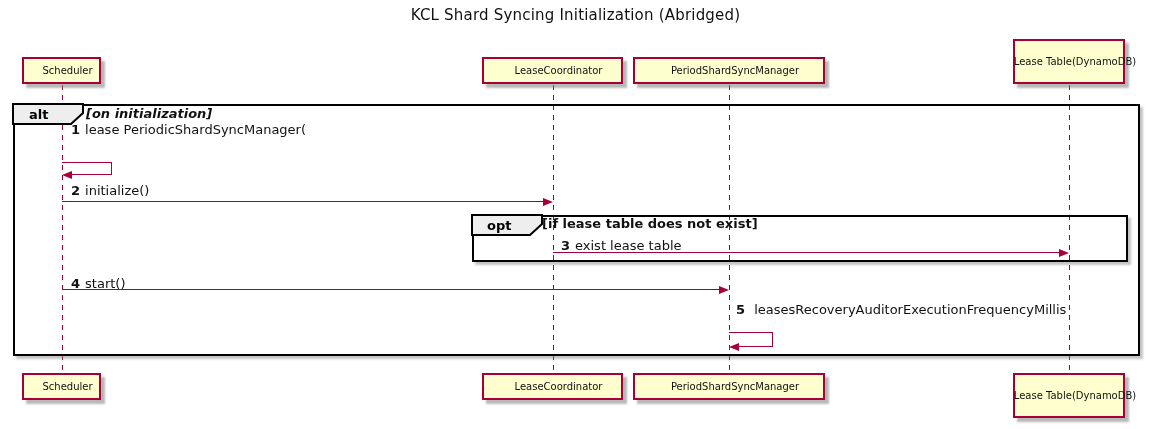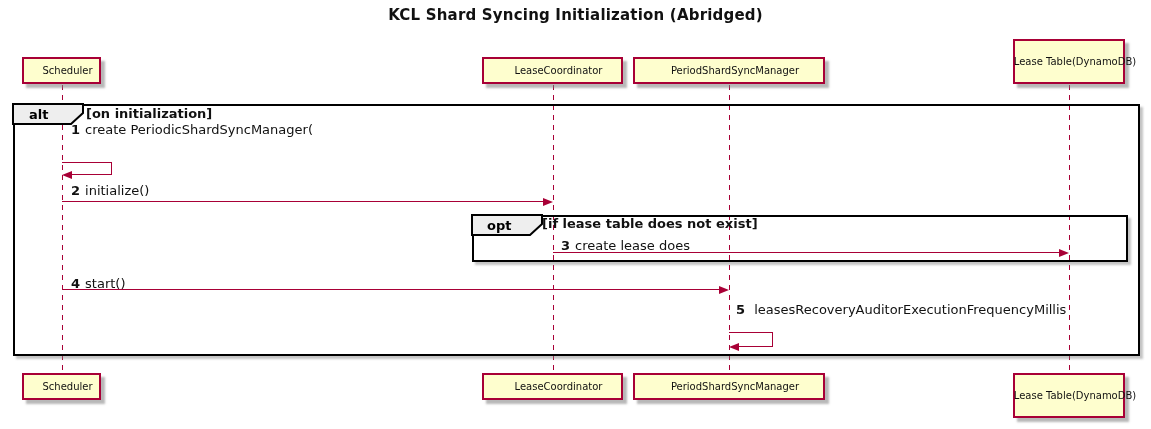--- a/index.html
+++ b/index.html
@@ -10,21 +10,21 @@
     --ink:#111111;
   }
   html,body{margin:0;padding:0;background:#fff;}
   .canvas{
     position:relative;width:1151px;height:429px;background:var(--bg);
     font-family:"DejaVu Sans","Liberation Sans",sans-serif;color:var(--ink);
     overflow:hidden;
   }
   .title{
     position:absolute;top:6px;left:0;width:100%;text-align:center;
-    font-size:15px;font-weight:bold;letter-spacing:.2px;
+    font-size:15px;font-weight:normal;letter-spacing:.2px;
   }
   .lifeline{
     position:absolute;width:1px;top:85px;height:288px;
     background:repeating-linear-gradient(to bottom,var(--accent) 0,var(--accent) 5px,transparent 5px,transparent 10px);
   }
   .pbox{
     position:absolute;background:var(--pfill);border:2px solid var(--accent);
     box-shadow:4px 4px 2px rgba(125,125,125,.55);
     display:flex;flex-direction:row;align-items:center;justify-content:center;
     font-size:10px;line-height:15px;box-sizing:border-box;text-align:center;
@@ -62,53 +62,53 @@
   <div class="lifeline" style="left:62px"></div>
   <div class="lifeline" style="left:553px"></div>
   <div class="lifeline" style="left:729px"></div>
   <div class="lifeline" style="left:1069px"></div>
 
   <div class="frame" style="left:13px;top:104px;width:1127px;height:252px;"></div>
   <svg class="frame-tab" style="left:12px;top:103px;" width="74" height="23">
     <path class="tab-shape" d="M1,1 H71 V10 L59,21 H1 Z"></path>
     <text x="17" y="16">alt</text>
   </svg>
-  <div class="guard" style="left:86px;top:106px;">[on initialization]</div>
+  <div class="guard" style="left:86px;top:106px;font-style:italic;">[on initialization]</div>
 
   <div class="frame" style="left:472px;top:215px;width:656px;height:47px;"></div>
   <svg class="frame-tab" style="left:471px;top:214px;" width="74" height="23">
     <path class="tab-shape" d="M1,1 H71 V10 L59,21 H1 Z"></path>
     <text x="16" y="16">opt</text>
   </svg>
   <div class="guard" style="left:542px;top:216px;">[if lease table does not exist]</div>
 
   <div class="msg" style="left:71px;top:123px;">
     <span class="msg-num">1</span>
     <span class="msg-lines">
-      <span>create PeriodicShardSyncManager(</span>
+      <span>lease PeriodicShardSyncManager(</span>
     </span>
   </div>
   <div class="hline" style="left:62px;top:162px;width:50px;"></div>
   <div class="vline" style="left:111px;top:162px;height:13px;"></div>
   <div class="hline" style="left:71px;top:174px;width:41px;"></div>
   <div class="ah-l" style="left:62px;top:171px;"></div>
 
   <div class="msg" style="left:71px;top:184px;">
     <span class="msg-num">2</span>
     <span class="msg-lines">
       <span>initialize()</span>
     </span>
   </div>
   <div class="hline" style="left:62px;top:201px;width:482px;"></div>
   <div class="ah-r" style="left:543px;top:198px;"></div>
 
   <div class="msg" style="left:561px;top:239px;">
     <span class="msg-num">3</span>
     <span class="msg-lines">
-      <span>create lease does</span>
+      <span>exist lease table</span>
     </span>
   </div>
   <div class="hline" style="left:553px;top:252px;width:506px;"></div>
   <div class="ah-r" style="left:1059px;top:249px;"></div>
 
   <div class="msg" style="left:71px;top:277px;">
     <span class="msg-num">4</span>
     <span class="msg-lines">
       <span>start()</span>
     </span>

